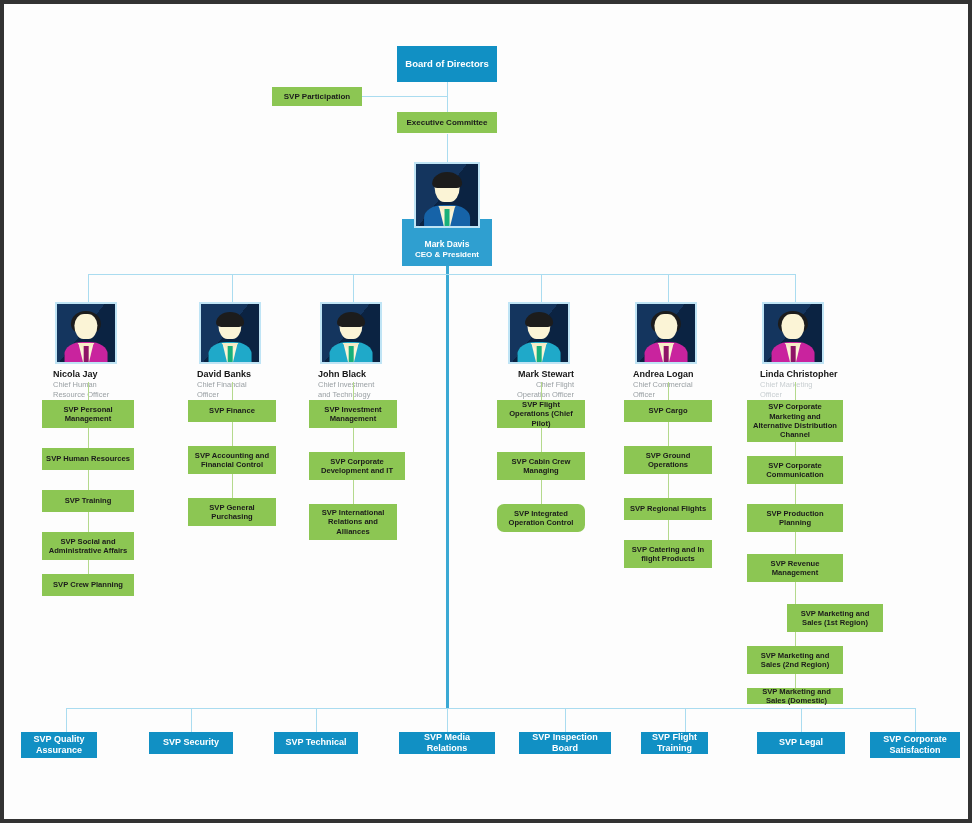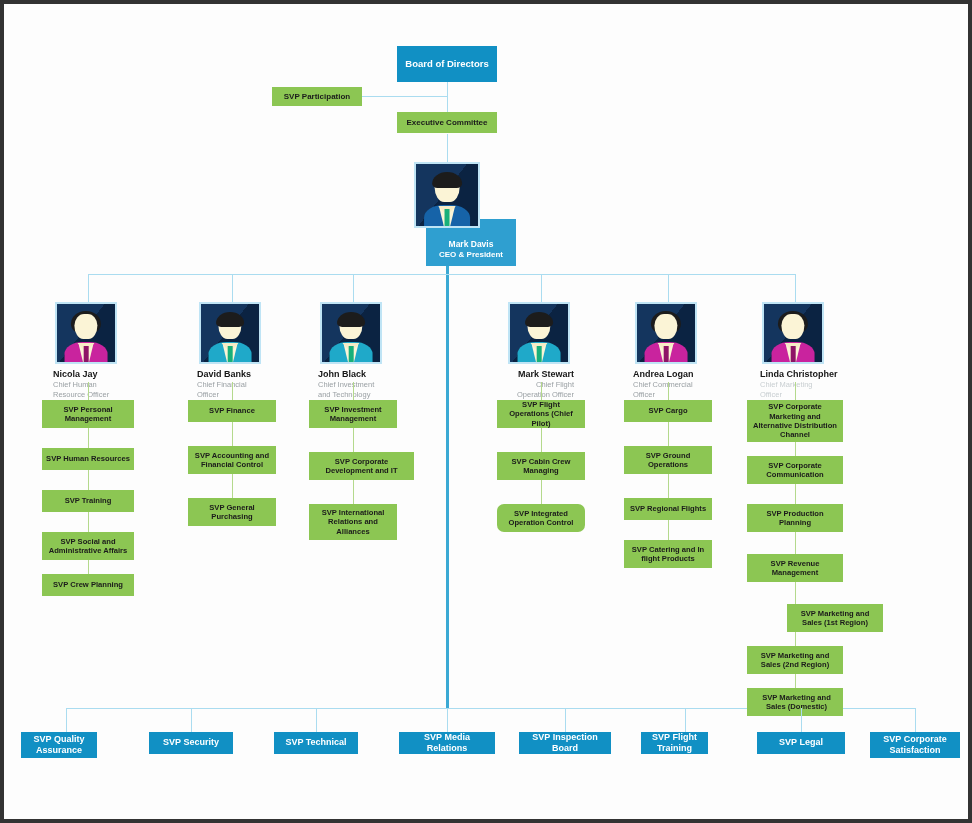--- a/index.html
+++ b/index.html
@@ -179,21 +179,21 @@
 
     <div class="ln h" style="left:62px; top:704px; width:850px;"></div>
 
     <div class="box blue big" style="left:393px; top:42px; width:100px; height:36px;">Board of Directors</div>
 
     <div class="box green" style="left:268px; top:83px; width:90px; height:19px; font-size:8px;">SVP Participation</div>
 
     <div class="box green" style="left:393px; top:108px; width:100px; height:21px; font-size:8px;">Executive Committee</div>
 
     <div class="person" style="left:398px; top:158px;">
-      <div class="ceo-label" style="left:0px; top:57px; width:90px;margin-left:24px;">
+      <div class="ceo-label" style="left:0px; top:57px; width:90px;">
         <div>Mark Davis</div>
         <div class="sub">CEO &amp; President</div>
       </div>
       <div class="avatar lg" style="left:12px; top:0px; position:absolute;">
         <div class="bgsheen"></div>
         <div class="hair"></div>
         <div class="head"></div>
         <div class="body" style="background:#1663a8;"></div>
         <div class="shirt"></div>
         <div class="collar-v"></div>
@@ -253,21 +253,21 @@
             <div class="shirt"></div>
             <div class="collar-v"></div>
             <div class="tie" style="background: rgb(24, 176, 122);"></div>
           </div>
           <div class="pname" style="margin-left: -2px;">John Black</div>
           <div class="ptitle" style="margin-left: -2px;">Chief Investment and Technology Officer</div>
         </div>
         <div class="ln v green" style="left: 349px; top: 378px; height: 18px;"></div>
         <div class="box green" style="left: 305px; top: 396px; width: 88px; height: 28px;">SVP Investment Management</div>
         <div class="ln v green" style="left: 349px; top: 424px; height: 24px;"></div>
-        <div class="box green" style="left: 305px; top: 448px; width: 105px; height: 28px;">SVP Corporate Development and IT</div>
+        <div class="box green" style="left: 305px; top: 448px; width: 96px; height: 28px;">SVP Corporate Development and IT</div>
         <div class="ln v green" style="left: 349px; top: 476px; height: 24px;"></div>
         <div class="box green" style="left: 305px; top: 500px; width: 88px; height: 36px;">SVP International Relations and Alliances</div>
         <div class="person" style="left: 504px; top: 298px; width: 66px; text-align: right;">
           <div class="avatar">
             <div class="bgsheen"></div>
             <div class="hair"></div>
             <div class="head"></div>
             <div class="body" style="background: rgb(31, 169, 201);"></div>
             <div class="shirt"></div>
             <div class="collar-v"></div>
@@ -322,21 +322,21 @@
         <div class="box green" style="left: 743px; top: 452px; width: 96px; height: 28px;">SVP Corporate Communication</div>
         <div class="ln v green" style="left: 791px; top: 480px; height: 20px;"></div>
         <div class="box green" style="left: 743px; top: 500px; width: 96px; height: 28px;">SVP Production Planning</div>
         <div class="ln v green" style="left: 791px; top: 528px; height: 22px;"></div>
         <div class="box green" style="left: 743px; top: 550px; width: 96px; height: 28px;">SVP Revenue Management</div>
         <div class="ln v green" style="left: 791px; top: 578px; height: 22px;"></div>
         <div class="box green" style="left: 743px; top: 600px; width: 96px; height: 28px; margin-left: 40px;">SVP Marketing and Sales (1st Region)</div>
         <div class="ln v green" style="left: 791px; top: 628px; height: 14px;"></div>
         <div class="box green" style="left: 743px; top: 642px; width: 96px; height: 28px;">SVP Marketing and Sales (2nd Region)</div>
         <div class="ln v green" style="left: 791px; top: 670px; height: 14px;"></div>
-        <div class="box green" style="left: 743px; top: 684px; width: 96px; height: 28px; padding-left: 7px;">SVP Marketing and Sales (Domestic)</div>
+        <div class="box green" style="left: 743px; top: 684px; width: 96px; height: 16px; padding-left: 7px;">SVP Marketing and Sales (Domestic)</div>
       </div>
 
     <div id="bottom-layer">
         <div class="ln v" style="left: 62px; top: 704px; height: 24px;"></div>
         <div class="box blue" style="left: 17px; top: 728px; width: 76px; height: 26px;">SVP Quality Assurance</div>
         <div class="ln v" style="left: 187px; top: 704px; height: 24px;"></div>
         <div class="box blue" style="left: 145px; top: 728px; width: 84px; height: 22px;">SVP Security</div>
         <div class="ln v" style="left: 312px; top: 704px; height: 24px;"></div>
         <div class="box blue" style="left: 270px; top: 728px; width: 84px; height: 22px;">SVP Technical</div>
         <div class="ln v" style="left: 443px; top: 704px; height: 24px;"></div>

